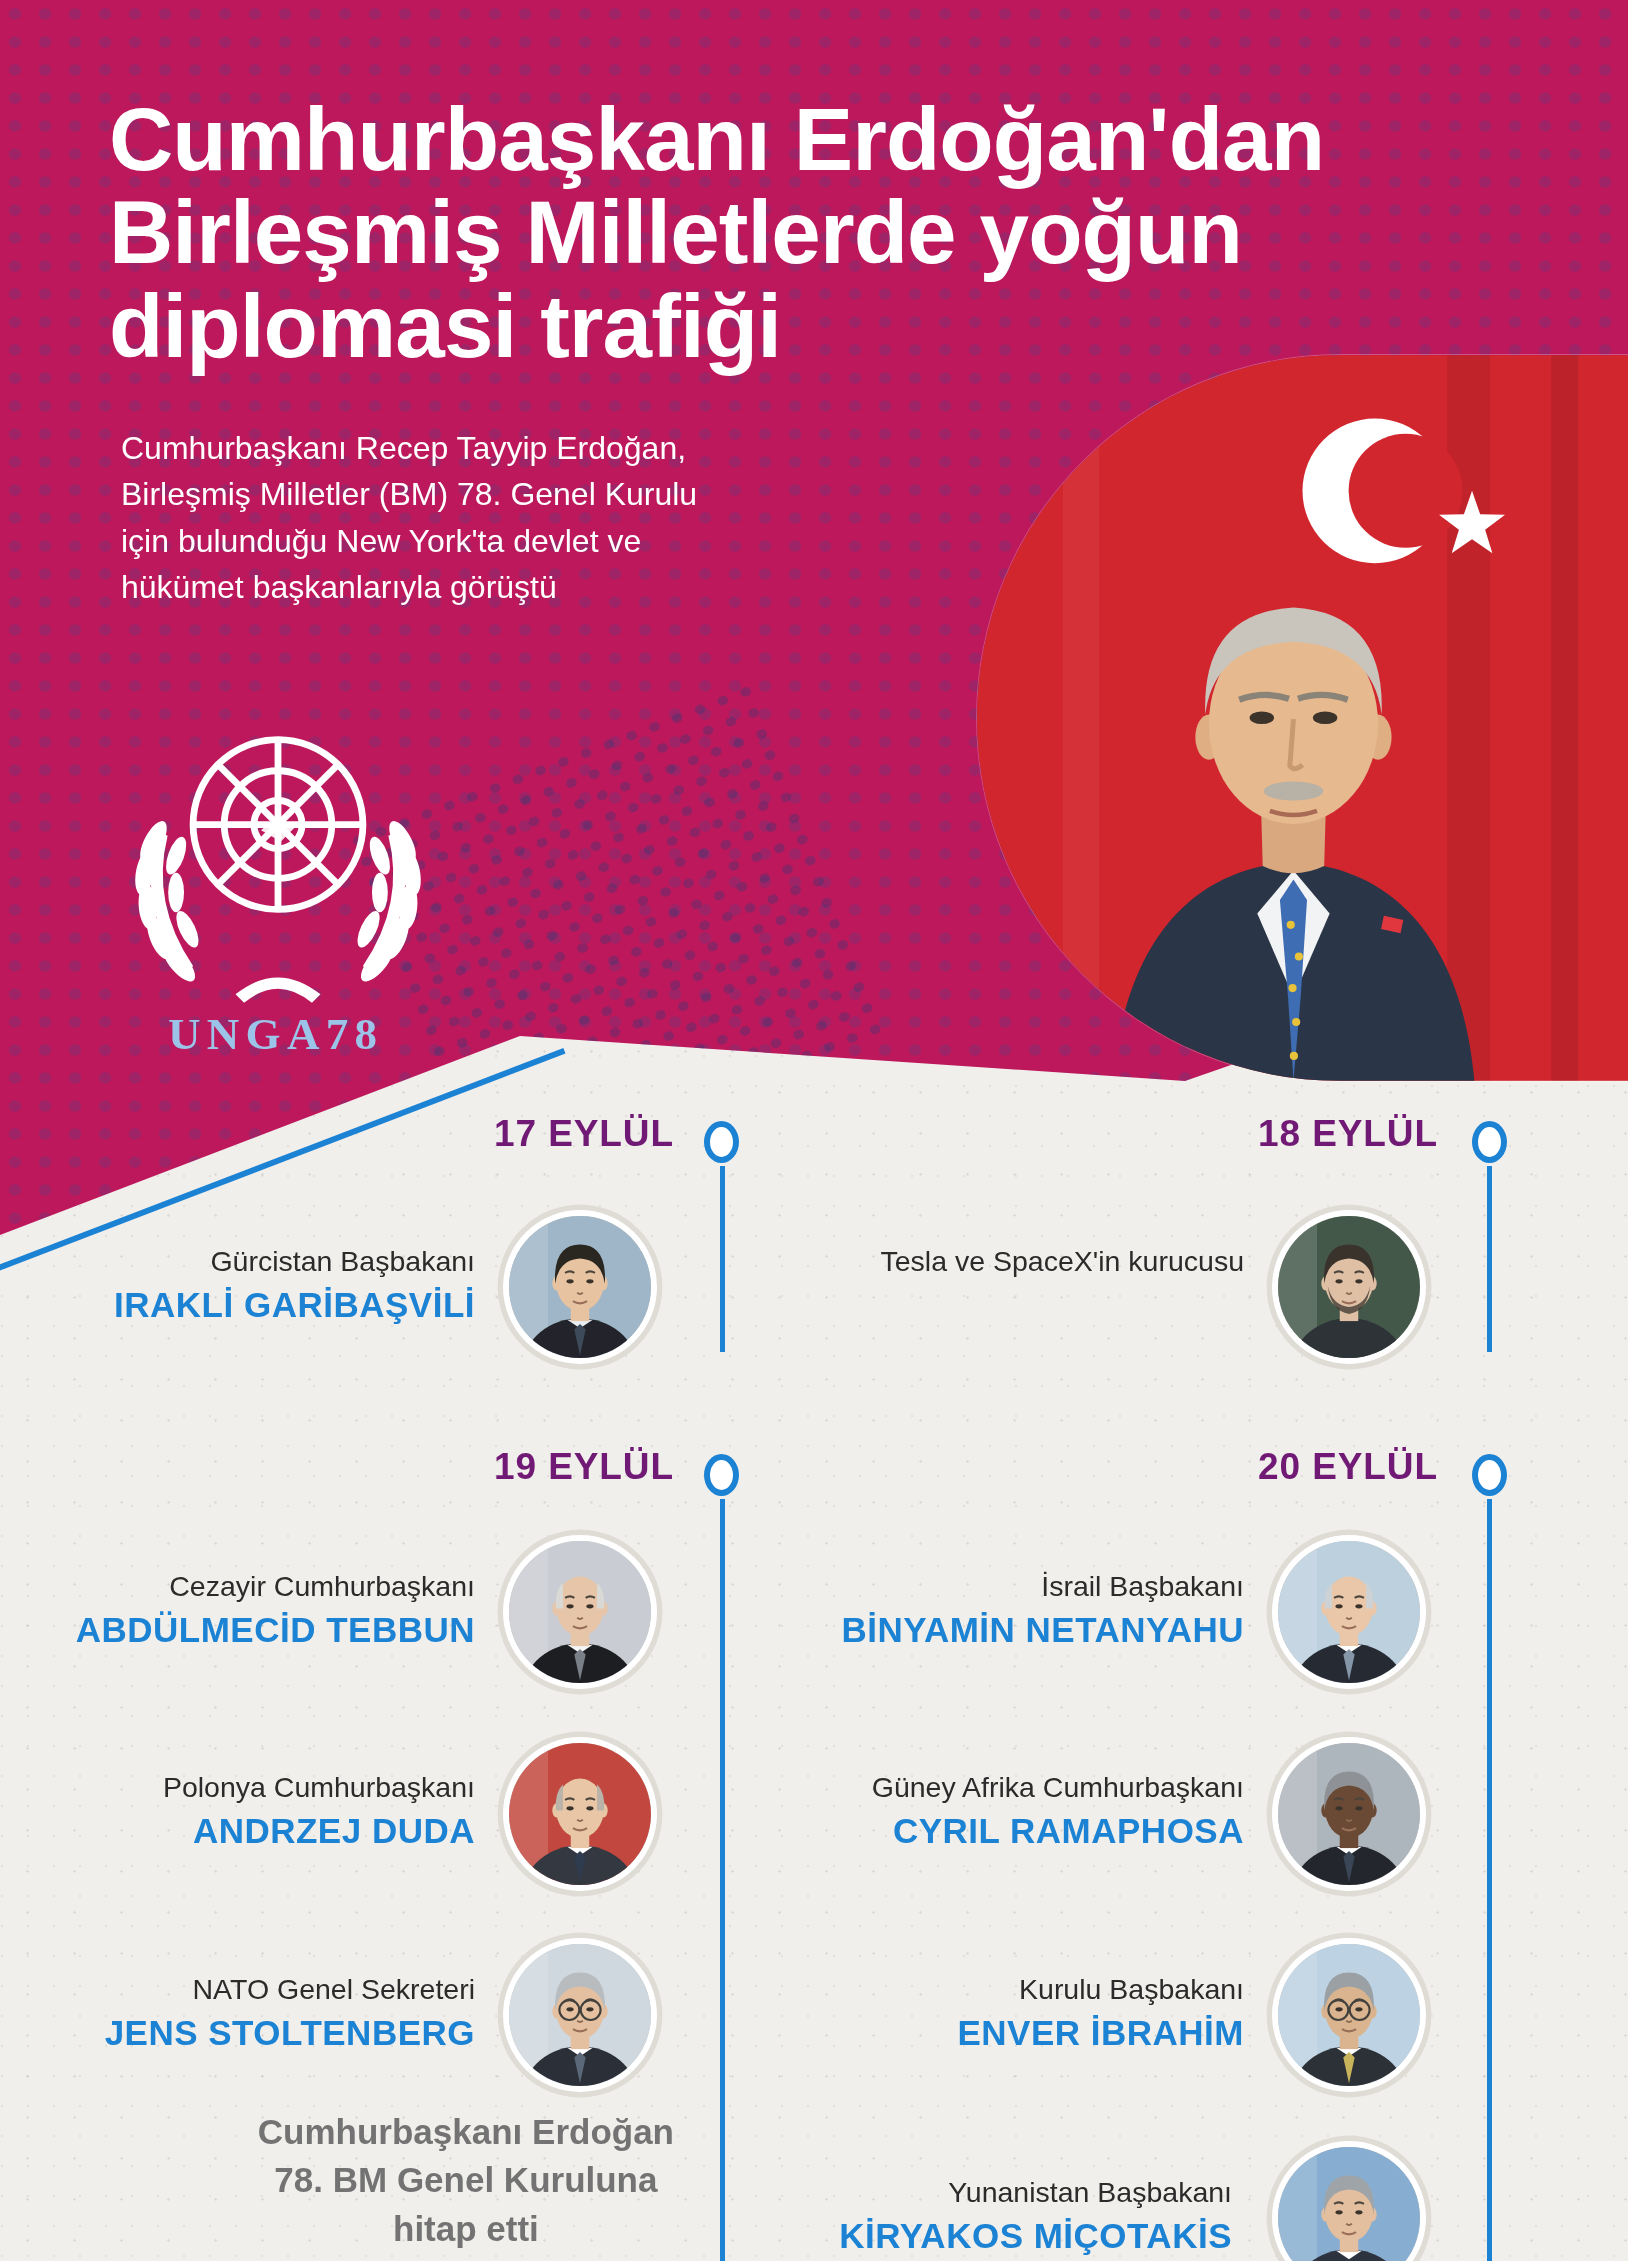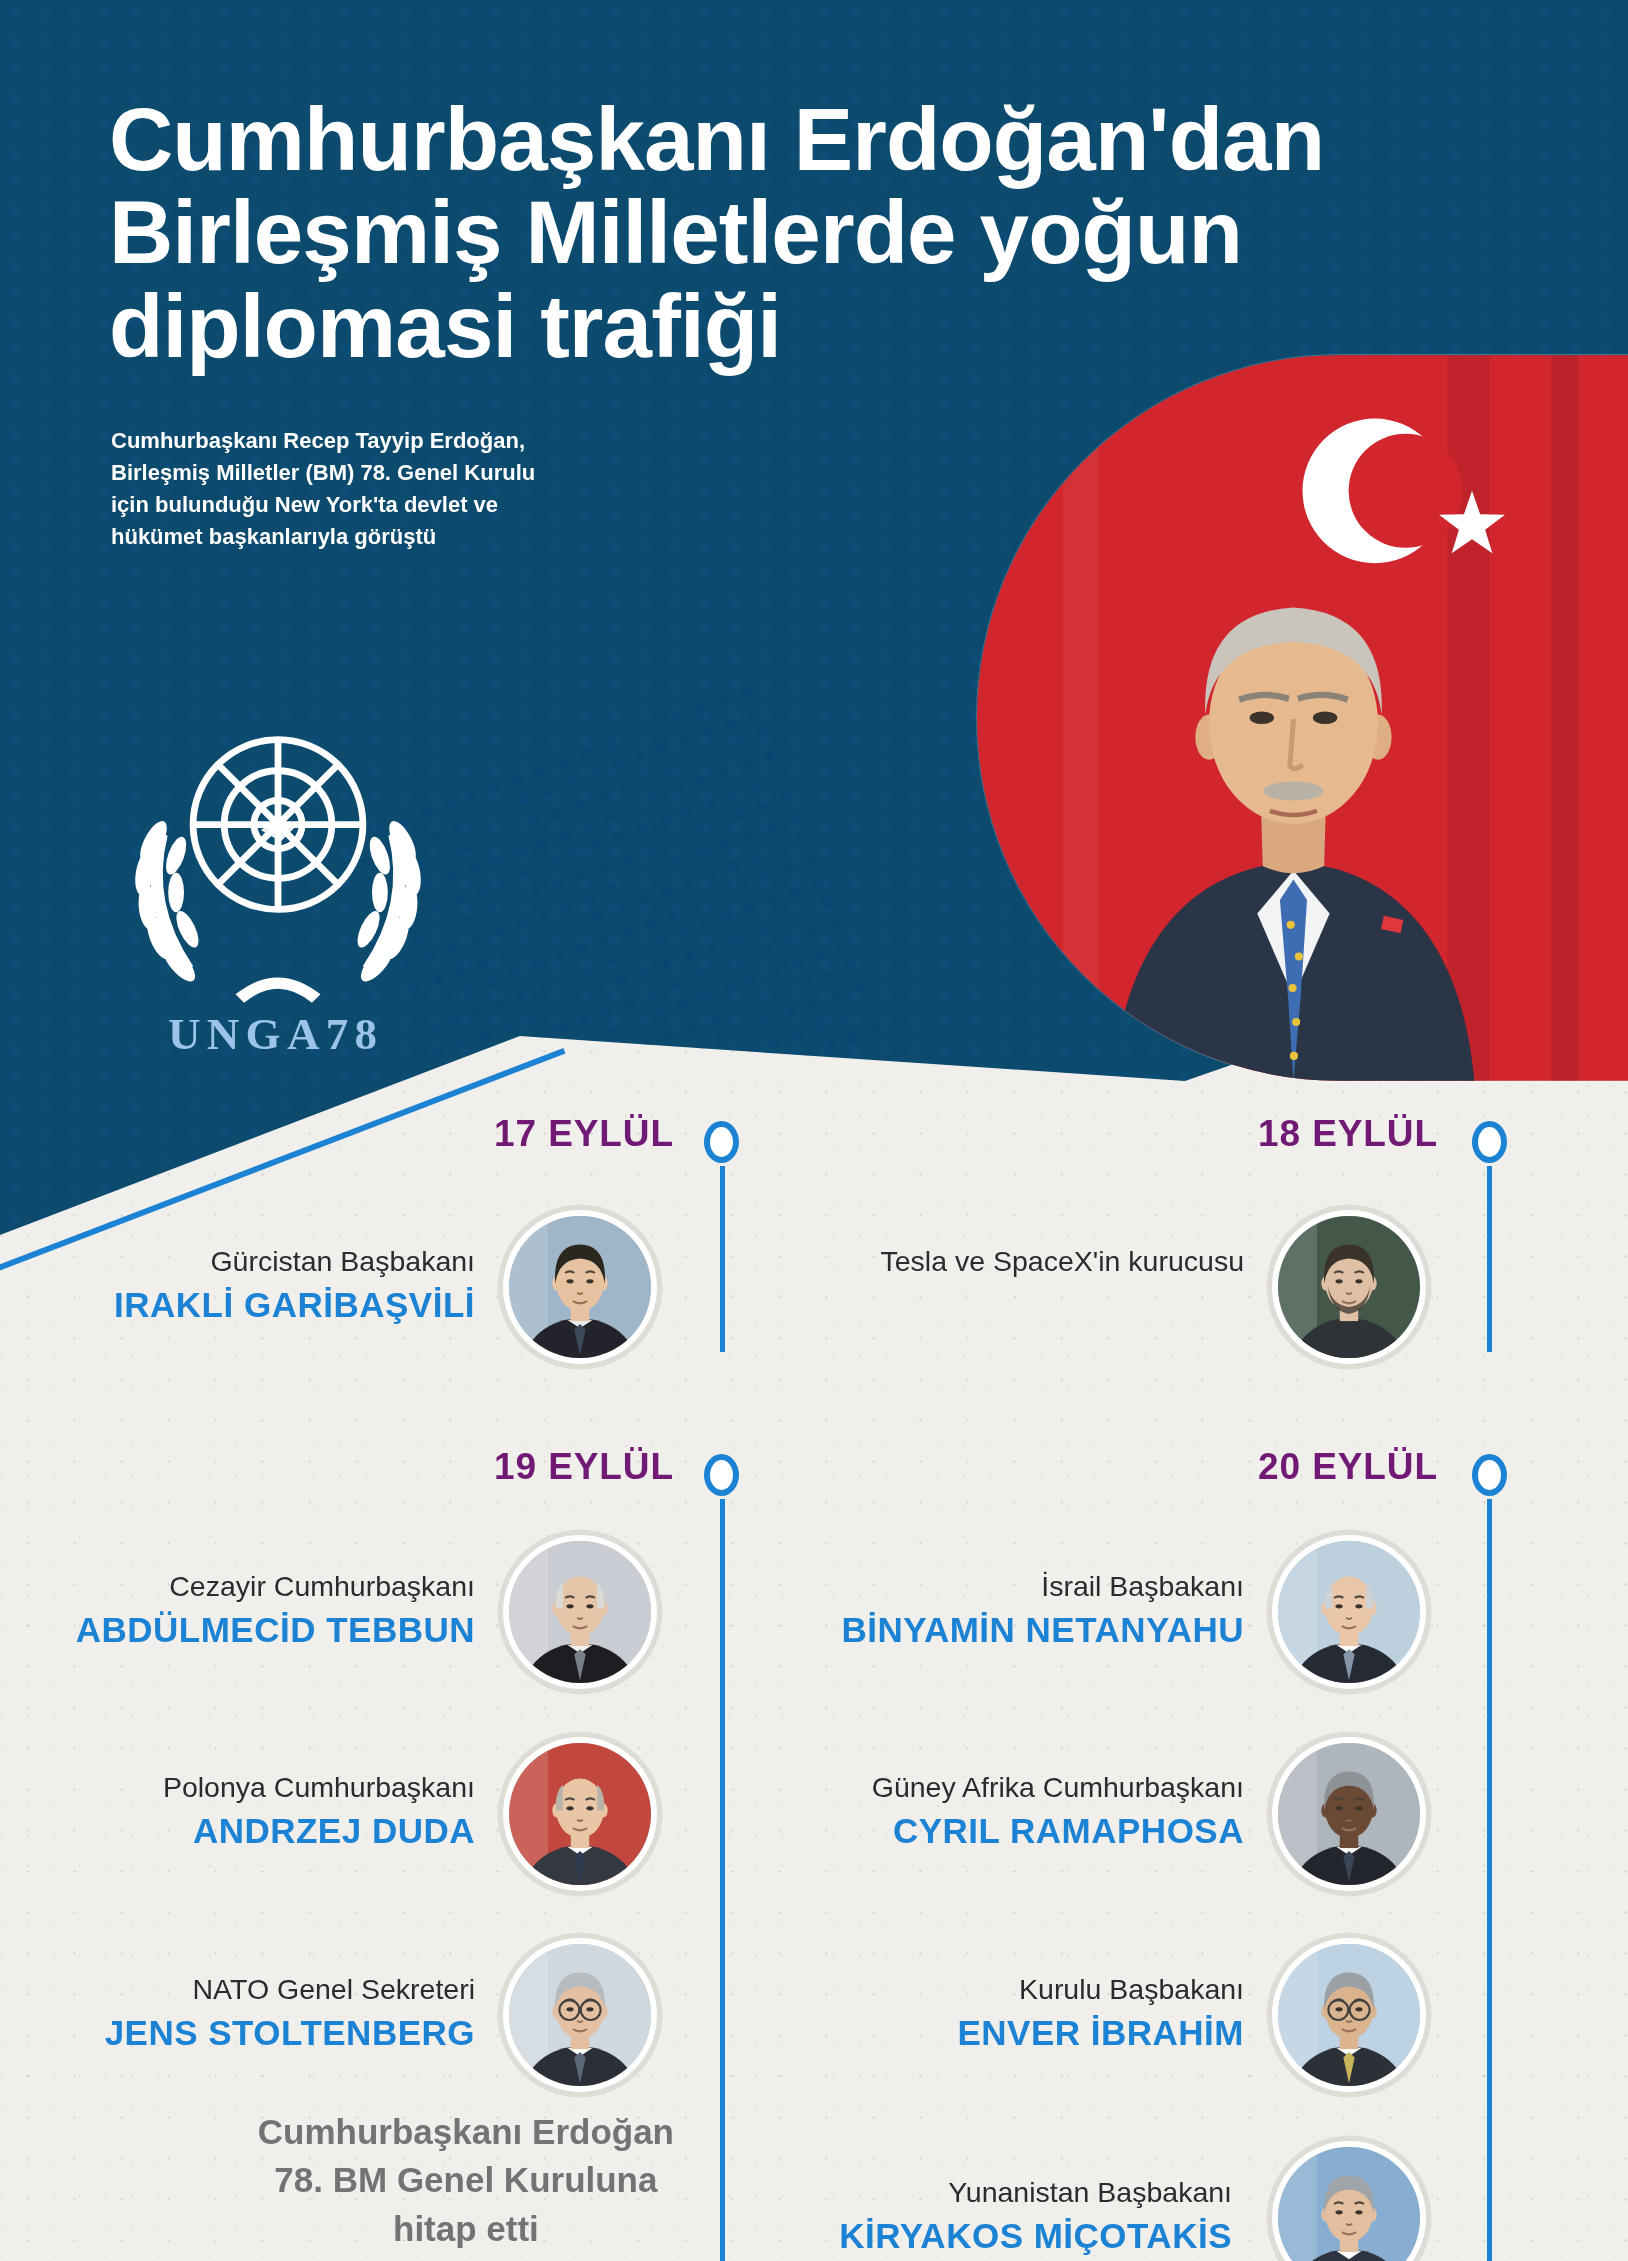--- a/index.html
+++ b/index.html
@@ -5,35 +5,35 @@
   html,body{margin:0;padding:0;background:#f1efeb;}
   .page{position:relative;width:1628px;height:2617px;overflow:hidden;
         background:#f1efeb;font-family:"Liberation Sans",sans-serif;}
   
   .page::after{content:"";position:absolute;inset:0;z-index:1;pointer-events:none;
      background-image:radial-gradient(rgba(125,122,112,.20) 1.1px,transparent 1.4px),
                       radial-gradient(rgba(125,122,112,.13) 0.8px,transparent 1.1px);
      background-size:47px 41px,26px 30px;background-position:4.1px 5.9px,15px 21px;}
 
   
-  .hero{position:absolute;left:0;top:0;width:1628px;height:1334px;background:#0c4a6e;z-index:2;
+  .hero{position:absolute;left:0;top:0;width:1628px;height:1334px;background:#be185d;z-index:2;
         clip-path:polygon(0 0,1628px 0,1628px 927px,1185px 1081px,520px 1036px,0 1235px);}
   .hero::before{content:"";position:absolute;inset:0;
         background:radial-gradient(rgba(10,84,148,.18) 5.9px,transparent 6.3px);
         background-size:30px 28px;}
   .hero::after{content:"";position:absolute;left:398px;top:742px;width:443px;height:389px;
         background:radial-gradient(rgba(8,64,118,.5) 5px,transparent 5.4px);
         background-size:24.4px 22.6px;transform:rotate(-21deg);opacity:.55;}
   .diagline{position:absolute;left:-36px;top:1278px;width:642px;height:5.9px;background:#1b82d4;
         transform:rotate(-21deg);transform-origin:0 0;z-index:2;}
 
   .title{position:absolute;left:109px;top:93px;z-index:3;color:#fff;font-weight:bold;
          font-size:89px;line-height:1.05;letter-spacing:-0.9px;}
-  .subtitle{position:absolute;left:111px;top:425px;z-index:3;color:#fff;font-weight:bold;
-         font-size:22px;line-height:1.45;}
+  .subtitle{position:absolute;left:121px;top:425px;z-index:3;color:#fff;font-weight:normal;
+         font-size:32px;line-height:1.45;}
   .unlogo{position:absolute;left:106px;top:700px;width:344px;height:317px;z-index:3;}
   .unga{position:absolute;left:168px;top:1008px;z-index:3;color:#9cc3e8;
         font-family:"Liberation Serif",serif;font-weight:bold;font-size:45px;letter-spacing:6.3px;}
 
   
   .flagblock{position:absolute;left:977px;top:355px;width:651px;height:726px;z-index:4;
         border-radius:363px 0 0 363px;overflow:hidden;box-shadow:0 0 0 0.9px rgba(255,255,255,.25);}
 
   
   .day{position:absolute;z-index:5;color:#701a75;font-weight:bold;font-size:37px;letter-spacing:0.9px;}

